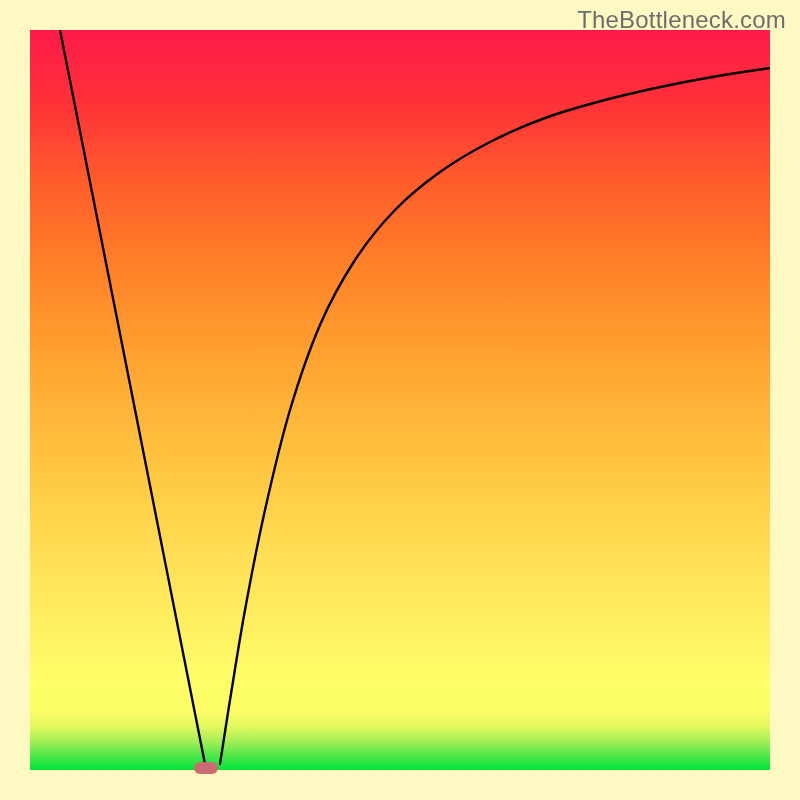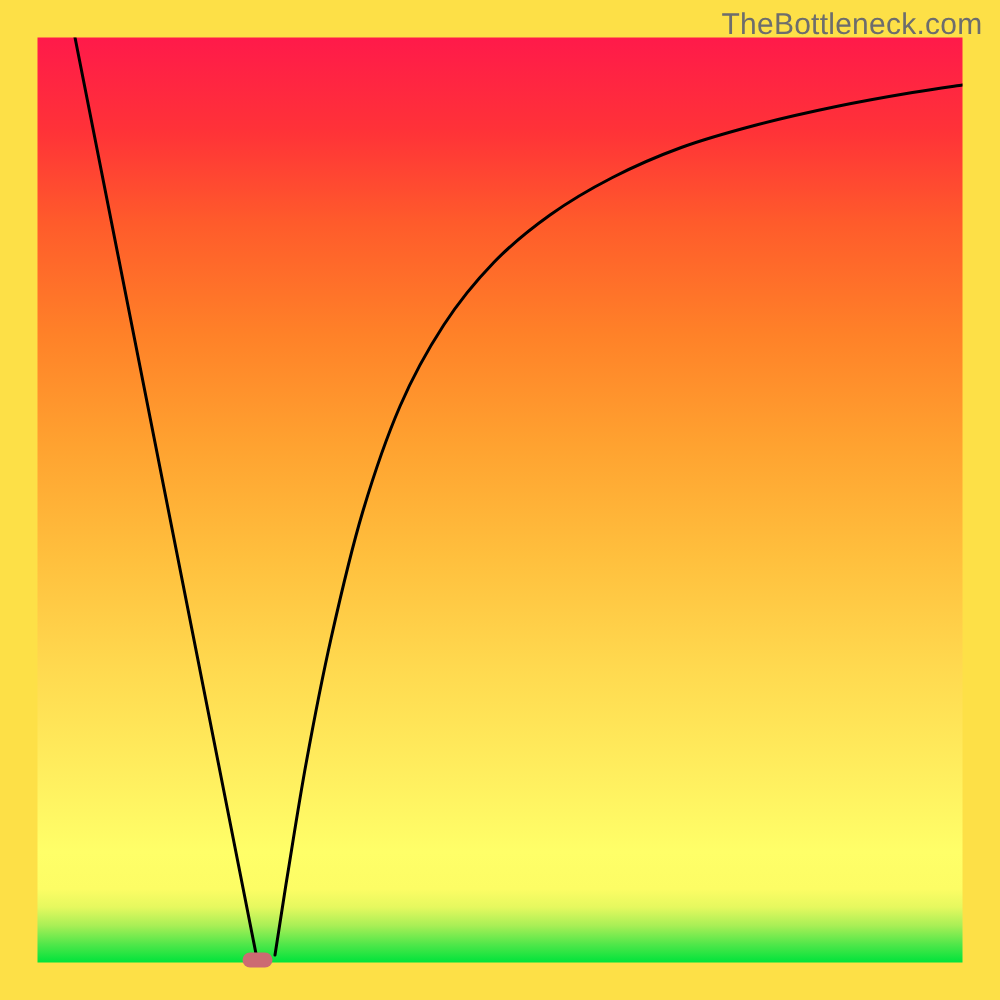--- a/index.html
+++ b/index.html
@@ -8,21 +8,21 @@
     width: 800px;
     height: 800px;
     overflow: hidden;
     background: #000;
     font-family: Arial, Helvetica, sans-serif;
   }
   .frame {
     position: relative;
     width: 800px;
     height: 800px;
-    background: #fde047;
+    background: #fef9c3;
   }
   .plot {
     position: absolute;
     left: 30px;
     top: 30px;
     width: 740px;
     height: 740px;
     
     background: linear-gradient(
       to top,

